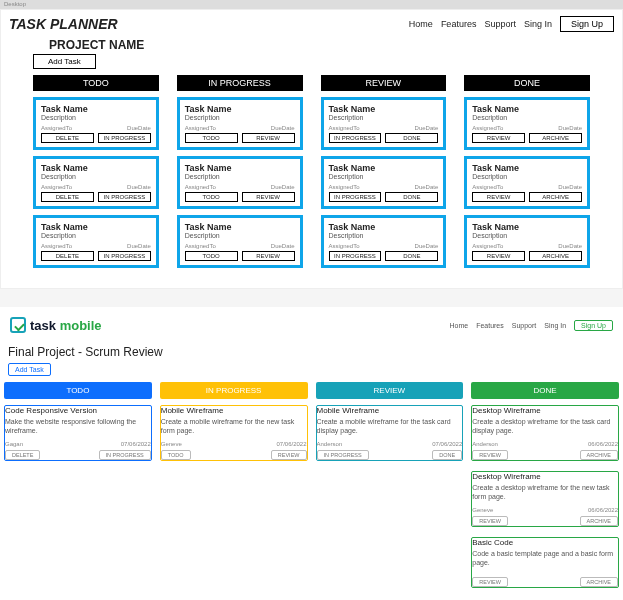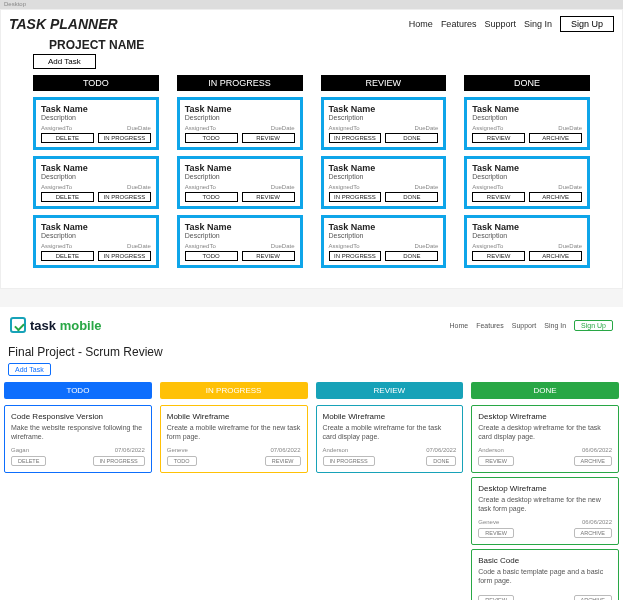--- a/index.html
+++ b/index.html
@@ -49,21 +49,21 @@
   .sb-addtask button { border: 1px solid #0d6efd; color: #0d6efd; background: #fff; font-size: 7px; padding: 2px 6px; border-radius: 2px; }
 
   .sb-columns { display: flex; gap: 8px; }
   .sb-col { flex: 1; }
   .sb-col-head { color: #fff; text-align: center; font-size: 8px; padding: 4px 0; border-radius: 2px; margin-bottom: 6px; }
   .c-todo .sb-col-head { background: #0d6efd; }
   .c-prog .sb-col-head { background: #ffc107; }
   .c-rev  .sb-col-head { background: #17a2b8; }
   .c-done .sb-col-head { background: #28a745; }
 
-  .sb-card { border: 1px solid #ccc; border-radius: 2px; padding: 6px; margin-bottom: 4px; background: #fff; }
+  .sb-card { border: 1px solid #ccc; border-radius: 2px; margin-bottom: 10px; background: #fff; }
   .c-todo .sb-card { border-color: #0d6efd; }
   .c-prog .sb-card { border-color: #ffc107; }
   .c-rev  .sb-card { border-color: #17a2b8; }
   .c-done .sb-card { border-color: #28a745; }
   .sb-card-title { font-size: 8px; font-weight: 500; margin-bottom: 2px; }
   .sb-card-desc { font-size: 7px; color: #555; margin-bottom: 6px; line-height: 1.3; }
   .sb-card-meta { display: flex; justify-content: space-between; font-size: 6px; color: #888; margin-bottom: 3px; }
   .sb-card-actions { display: flex; justify-content: space-between; }
   .sb-btn { border: 1px solid #bbb; color: #777; background: #fff; font-size: 5.5px; padding: 1px 6px; border-radius: 2px; text-transform: uppercase; }
 

